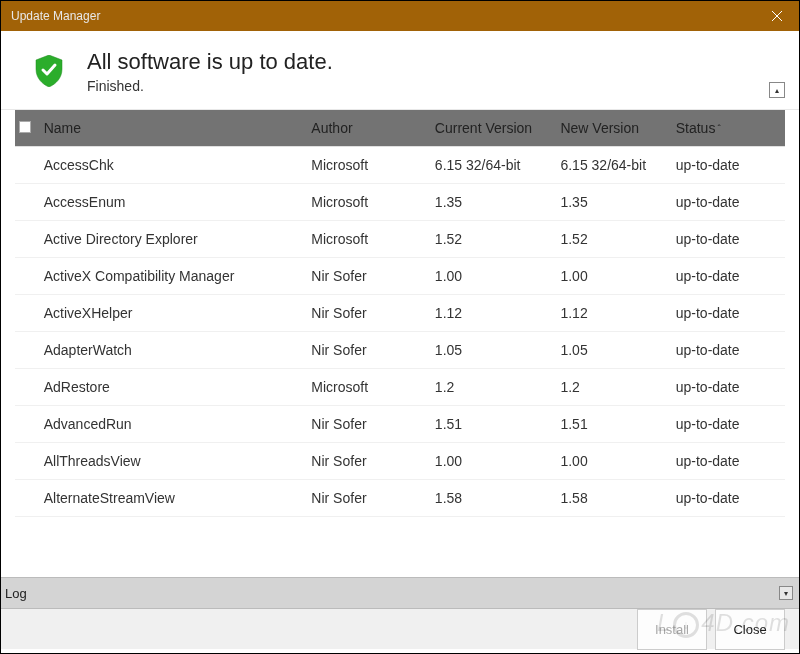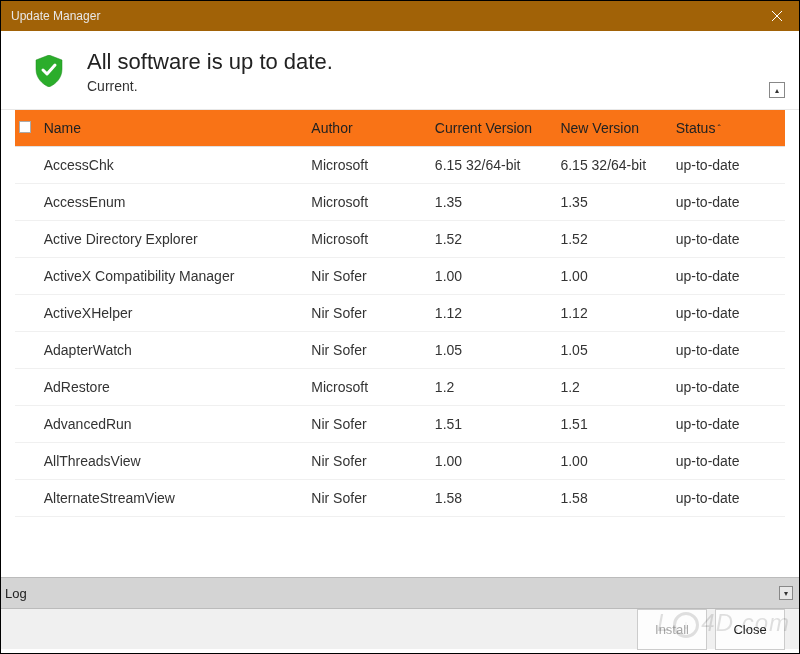--- a/index.html
+++ b/index.html
@@ -92,21 +92,21 @@
     }
     thead th {
       text-align: left;
       font-weight: 400;
       font-size: 14px;
       color: #222;
       padding: 10px 8px 10px 4px;
       border-bottom: 1px solid #e0e0e0;
       position: sticky;
       top: 0;
-      background: #f97316;
+      background: #737373;
       white-space: nowrap;
     }
     .sort-indicator {
       font-size: 10px;
       margin-left: 2px;
       vertical-align: middle;
     }
     tbody td {
       font-size: 14px;
       color: #333;
@@ -222,21 +222,21 @@
 
 <div class="header-section">
   <div class="shield-icon">
     <svg width="28" height="32" viewBox="0 0 28 32">
       <path d="M14 0 L27 5 L27 14 C27 23 21 29 14 32 C7 29 1 23 1 14 L1 5 Z" fill="#2bad2b" stroke="#1d8a1d" stroke-width="0.5"></path>
       <path d="M8 15 L12 19 L20 10" fill="none" stroke="#fff" stroke-width="3" stroke-linecap="round" stroke-linejoin="round"></path>
     </svg>
   </div>
   <div class="header-text">
     <div class="main-heading">All software is up to date.</div>
-    <div class="sub-heading">Current.</div>
+    <div class="sub-heading">Finished.</div>
   </div>
   <div class="collapse-btn">
     <span>▴</span>
   </div>
 </div>
 
 <div class="table-container">
   <table>
     <colgroup>
       <col class="col-check">

